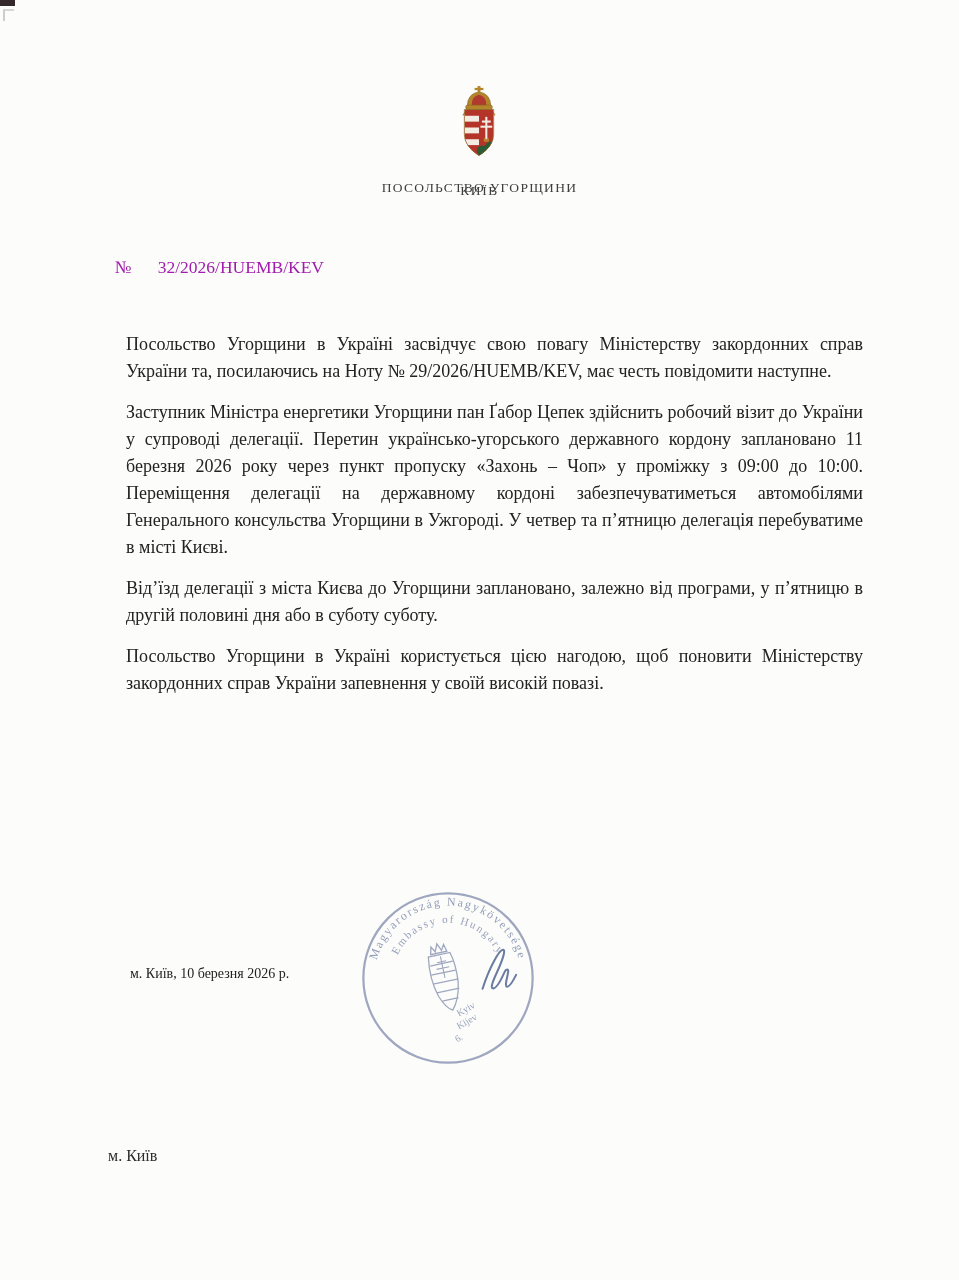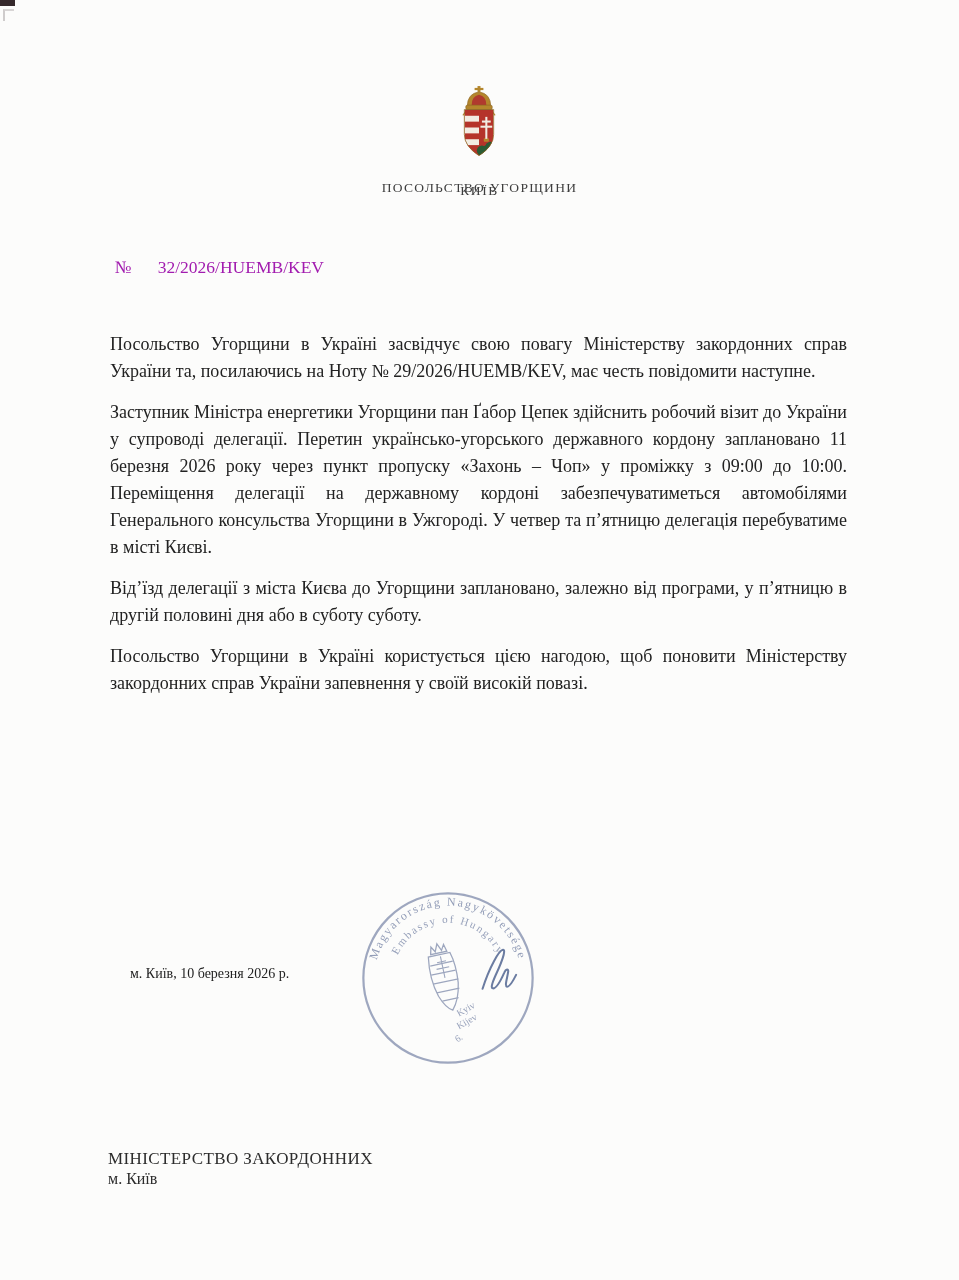--- a/index.html
+++ b/index.html
@@ -19,21 +19,21 @@
     position:absolute;left:0;top:180px;width:100%;
     text-align:center;font-size:13.5px;letter-spacing:1.3px;color:#3e3e3e;
   }
   .embassy-city{
     position:absolute;left:0;top:183px;width:100%;
     text-align:center;font-size:13.5px;letter-spacing:1.6px;color:#3e3e3e;
   }
   .ref-line{position:absolute;left:115px;top:257px;font-size:17.5px;color:#a21caf;}
   .ref-line .no-sym{margin-right:26px;}
   .body-text{
-    position:absolute;left:110px;top:331px;width:737px;
+    position:absolute;left:126px;top:331px;width:737px;
     font-size:18px;line-height:27px;text-align:justify;color:#222;
   }
   .body-text p{margin:0 0 14px 0;}
   .date-line{position:absolute;left:130px;top:966px;font-size:14px;color:#222;}
   .stamp{position:absolute;left:356px;top:886px;width:184px;height:184px;}
   .recipient{position:absolute;left:108px;top:1147px;color:#2c2c2c;}
   .recipient .r-caps{font-size:17px;line-height:23px;letter-spacing:.4px;}
   .recipient .r-city{font-size:16px;}
 </style>
 </head>
@@ -113,17 +113,16 @@
       <text x="112" y="156" transform="rotate(-30 112 156)">Kijev</text>
       <text x="110" y="170" transform="rotate(-30 110 170)">6.</text>
     </g>
 
     <g transform="translate(148,95) rotate(8)">
       <path d="M -8,18 C -4,-6 4,-26 8,-27 C 12,-28 8,-12 5,-2 C 2,8 0,16 3,16 C 7,16 11,4 13,-3 C 14,-7 17,-8 17,-4 C 17,2 15,12 18,12 C 21,12 24,4 26,-2" fill="none" stroke="#6b7ca1" stroke-width="2.2" stroke-linecap="round"></path>
     </g>
   </svg>
 
   <div class="recipient">
-    <div class="r-caps">МІНІСТЕРСТВО ЗАКОРДОННИХ</div>
     <div class="r-city">м. Київ</div>
   </div>
 
 </div>
 
 </body></html>

